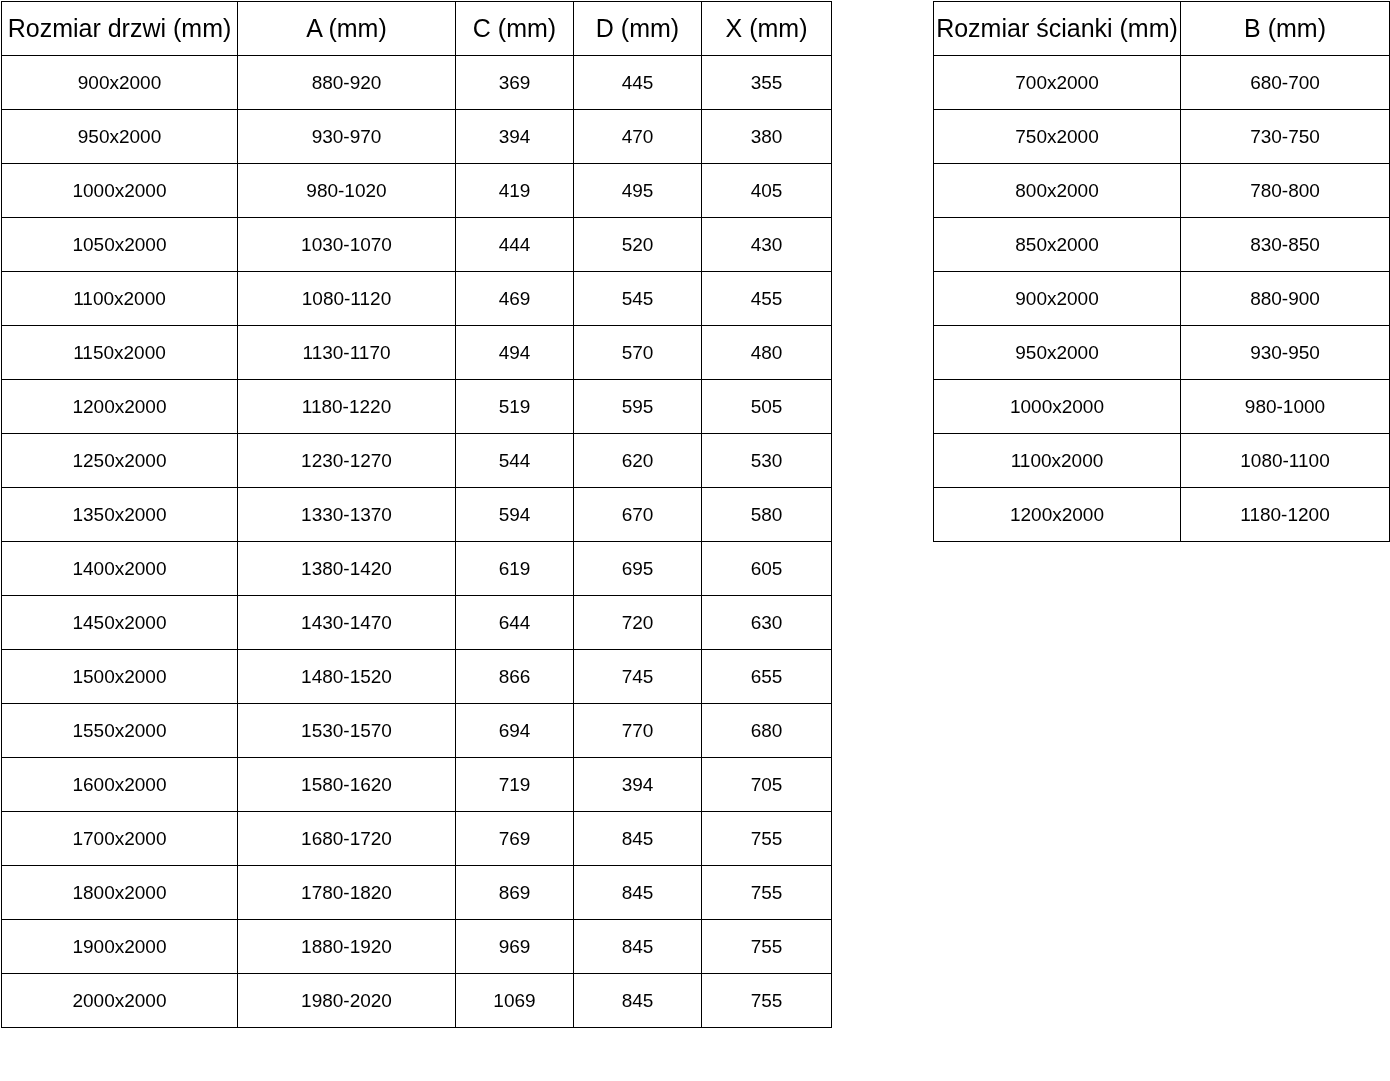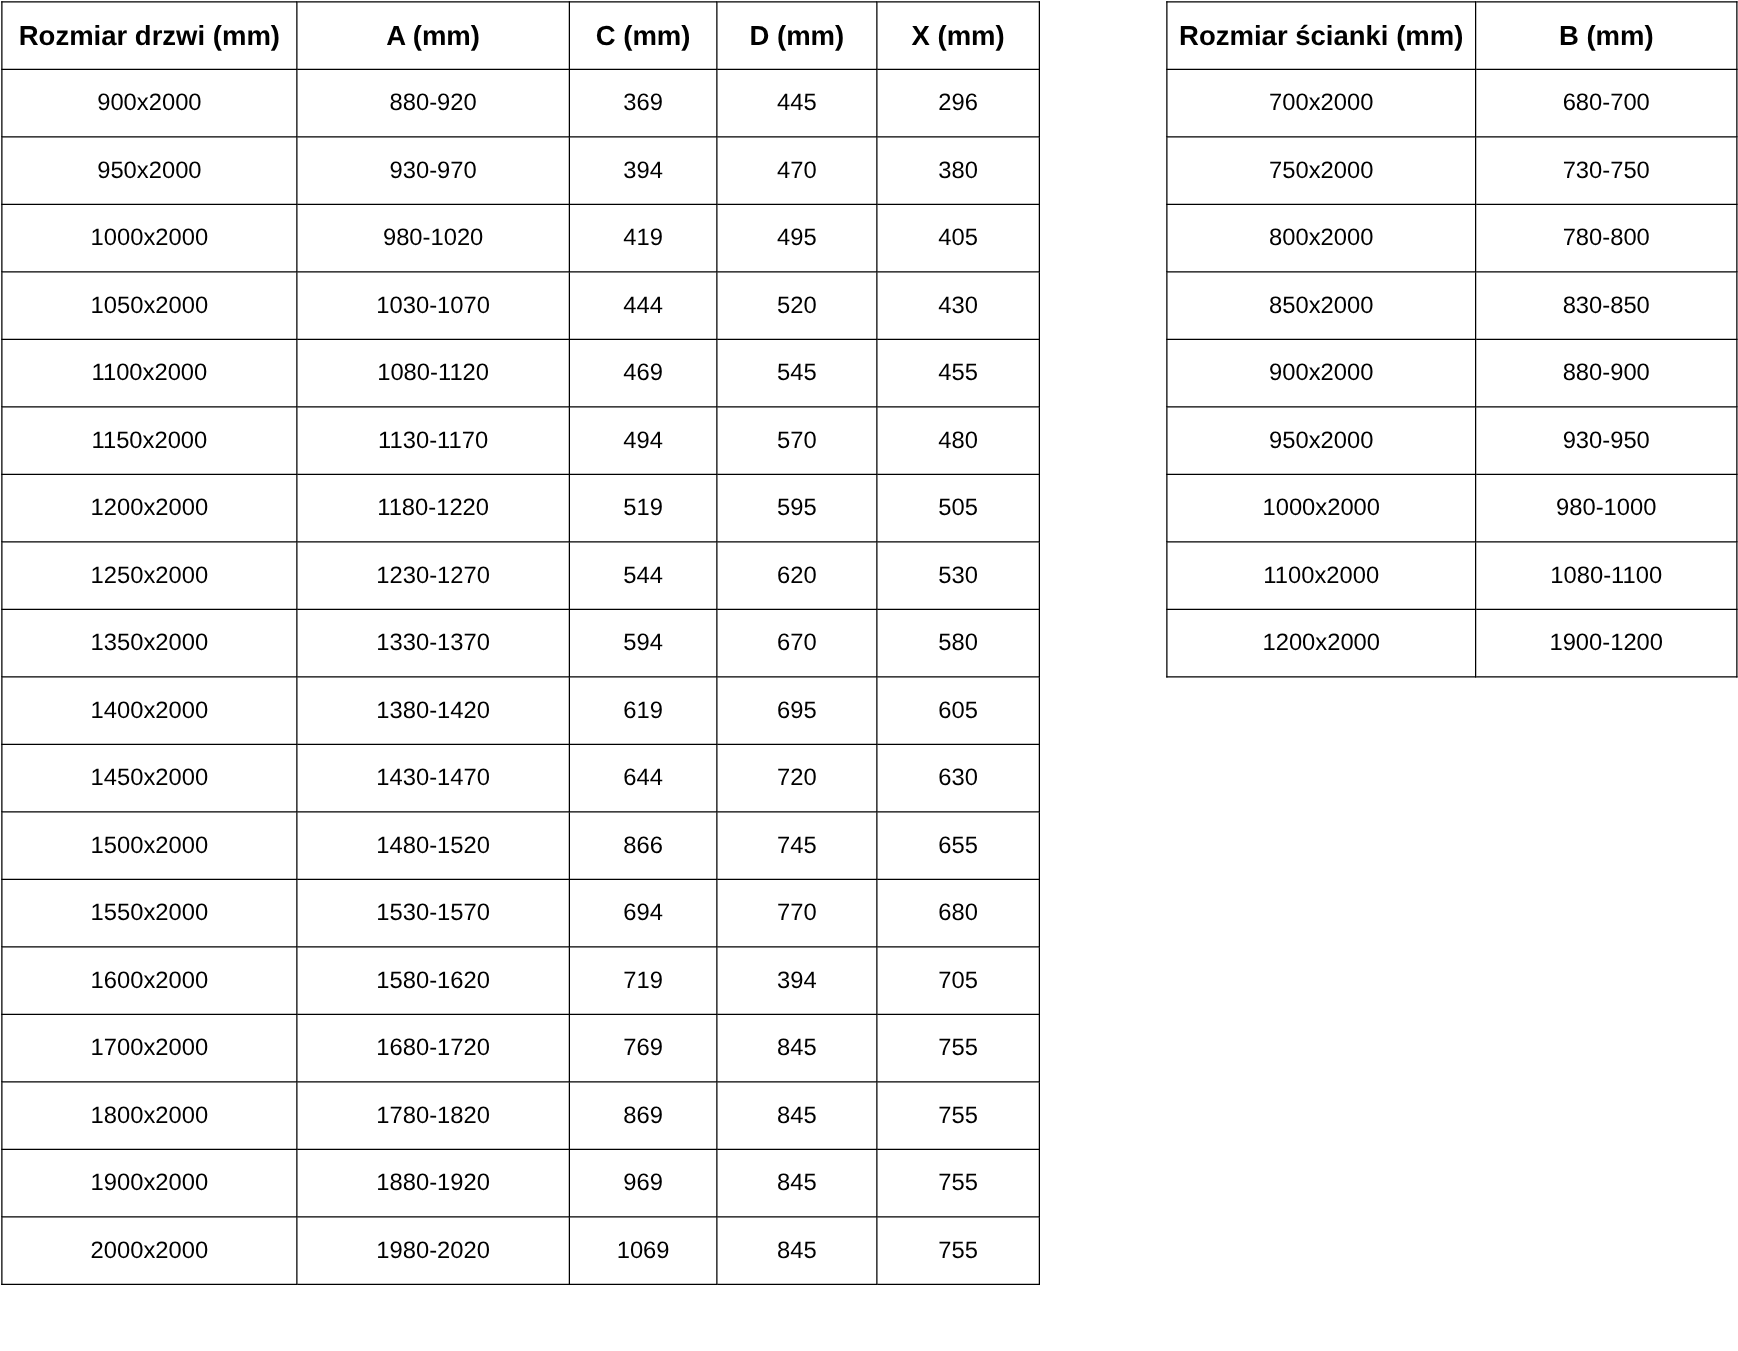--- a/index.html
+++ b/index.html
@@ -29,22 +29,22 @@
     text-align: center;
     vertical-align: middle;
     font-size: 19px;
     font-weight: normal;
     padding: 0;
     height: 54px;
     box-sizing: border-box;
     white-space: nowrap;
   }
   table th {
-    font-weight: bold;
-    font-size: 22px;
+    font-weight: normal;
+    font-size: 25px;
   }
   
   #doors-table {
     position: absolute;
     left: 1px;
     top: 1px;
     width: 830px;
   }
   #doors-table col.c0 { width: 236px; }
   #doors-table col.c1 { width: 218px; }
@@ -83,21 +83,21 @@
         <th>D (mm)</th>
         <th>X (mm)</th>
       </tr>
     </thead>
     <tbody id="doors-body">
         <tr>
           <td>900x2000</td>
           <td>880-920</td>
           <td>369</td>
           <td>445</td>
-          <td>296</td>
+          <td>355</td>
         </tr>
         <tr>
           <td>950x2000</td>
           <td>930-970</td>
           <td>394</td>
           <td>470</td>
           <td>380</td>
         </tr>
         <tr>
           <td>1000x2000</td>
@@ -253,18 +253,18 @@
         <tr>
           <td>1000x2000</td>
           <td>980-1000</td>
         </tr>
         <tr>
           <td>1100x2000</td>
           <td>1080-1100</td>
         </tr>
         <tr>
           <td>1200x2000</td>
-          <td>1900-1200</td>
+          <td>1180-1200</td>
         </tr>
       </tbody>
   </table>
 
 </div>
 
 </body></html>

